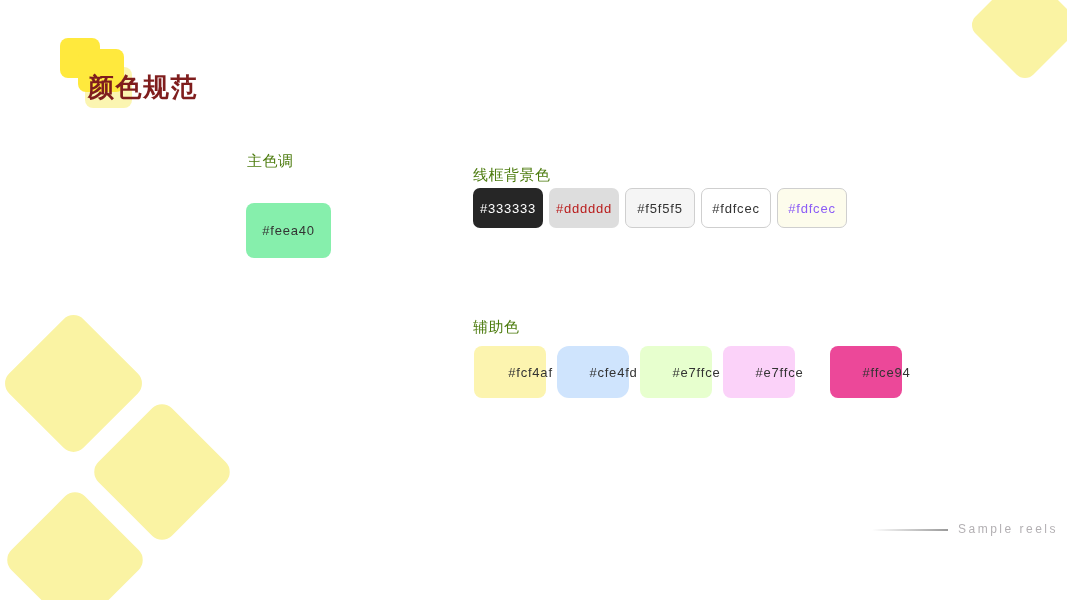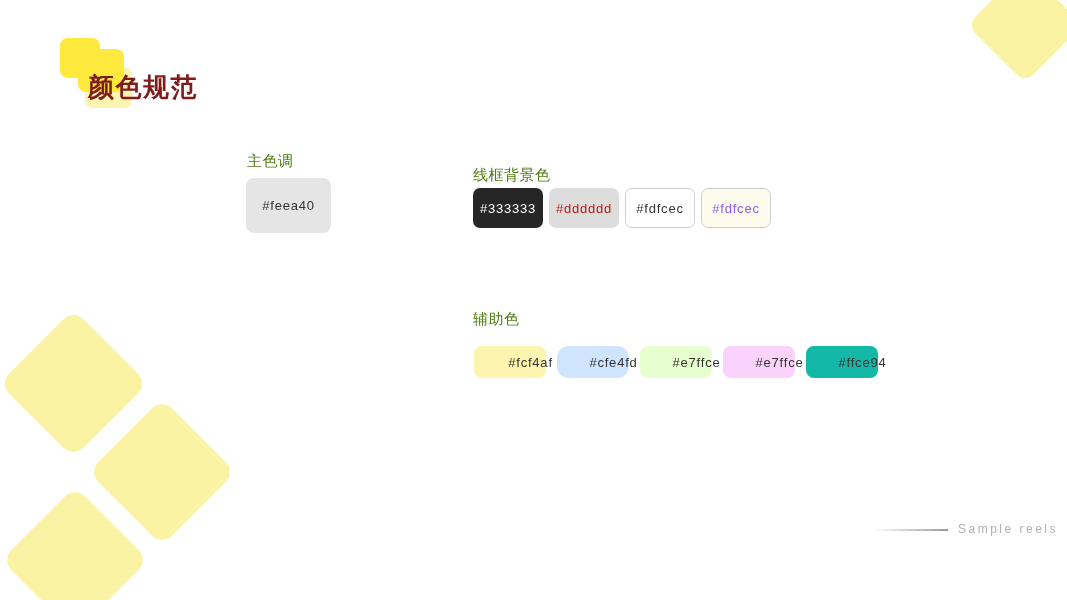--- a/index.html
+++ b/index.html
@@ -51,39 +51,39 @@
 
   
   .section-label {
     position: absolute;
     font-size: 15px;
     color: #4d7c0f;
     letter-spacing: .5px;
   }
   #label-main      { left: 247px; top: 152px; }
   #label-wireframe { left: 473px; top: 166px; }
-  #label-auxiliary { left: 473px; top: 310px; }
+  #label-auxiliary { left: 473px; top: 318px; }
 
   .swatch-row { position: absolute; display: flex; }
   #row-main      { left: 246px; top: 178px; gap: 7px; }
   #row-wireframe { left: 473px; top: 188px; gap: 6px; }
   #row-auxiliary { left: 474px; top: 346px; gap: 11px; }
 
   .swatch {
     display: flex;
     align-items: center;
     justify-content: center;
     border-radius: 8px;
     font-size: 13px;
     letter-spacing: .8px;
     color: #333333;
   }
   #row-main .swatch      { width: 85px; height: 55px; }
   #row-wireframe .swatch { width: 70px; height: 40px; border-radius: 7px; }
-  #row-auxiliary .swatch { width: 72px; height: 32px; padding-left: 41px; }
+  #row-auxiliary .swatch { width: 72px; height: 52px; padding-left: 41px; }
   .swatch.bordered { border: 1px solid #cfcfcf; }
 
   
   .footer-line {
     position: absolute;
     left: 872px;
     top: 529px;
     width: 76px;
     height: 2px;
     background: linear-gradient(to right, rgba(170,170,170,0), #9a9a9a);
@@ -107,32 +107,35 @@
   <div class="diamond" id="diamond-bl-2"></div>
   <div class="diamond" id="diamond-bl-3"></div>
 
   <div class="sq pale" id="title-sq-3"></div>
   <div class="sq" id="title-sq-1"></div>
   <div class="sq" id="title-sq-2"></div>
   <h1 class="page-title">颜色规范</h1>
 
   <div class="section-label" id="label-main">主色调</div>
   <div class="swatch-row" id="row-main">
-      <div class="swatch" style="background: #e5e5e5; color: rgb(51, 51, 51);">
+      <div class="swatch" style="background: #86efac; color: rgb(51, 51, 51); margin-top: 25px;">
         <span>#feea40</span>
       </div>
     </div>
 
   <div class="section-label" id="label-wireframe">线框背景色</div>
   <div class="swatch-row" id="row-wireframe">
       <div class="swatch" style="background: rgb(38, 38, 38); color: rgb(255, 255, 255);">
         <span>#333333</span>
       </div>
       <div class="swatch" style="background: rgb(221, 221, 221); color: #b91c1c;">
         <span>#dddddd</span>
+      </div>
+      <div class="swatch bordered" style="background: rgb(245, 245, 245); color: rgb(51, 51, 51);">
+        <span>#f5f5f5</span>
       </div>
       <div class="swatch bordered" style="background: rgb(255, 255, 255); color: rgb(51, 51, 51);">
         <span>#fdfcec</span>
       </div>
       <div class="swatch bordered" style="background: rgb(253, 252, 236); color: #8b5cf6;">
         <span>#fdfcec</span>
       </div>
     </div>
 
   <div class="section-label" id="label-auxiliary">辅助色</div>
@@ -142,21 +145,21 @@
       </div>
       <div class="swatch" style="background: rgb(207, 228, 253); color: rgb(51, 51, 51); border-radius: 12px;">
         <span>#cfe4fd</span>
       </div>
       <div class="swatch" style="background: rgb(231, 255, 206); color: rgb(51, 51, 51);">
         <span>#e7ffce</span>
       </div>
       <div class="swatch" style="background: rgb(251, 210, 249); color: rgb(51, 51, 51);">
         <span>#e7ffce</span>
       </div>
-      <div class="swatch" style="background: #14b8a6; color: rgb(51, 51, 51);">
+      <div class="swatch" style="background: #ec4899; color: rgb(51, 51, 51); margin-left: 24px;">
         <span>#ffce94</span>
       </div>
     </div>
 
   <div class="footer-line"></div>
   <div class="watermark">Sample reels</div>
 
 </div>
 
 </body></html>

